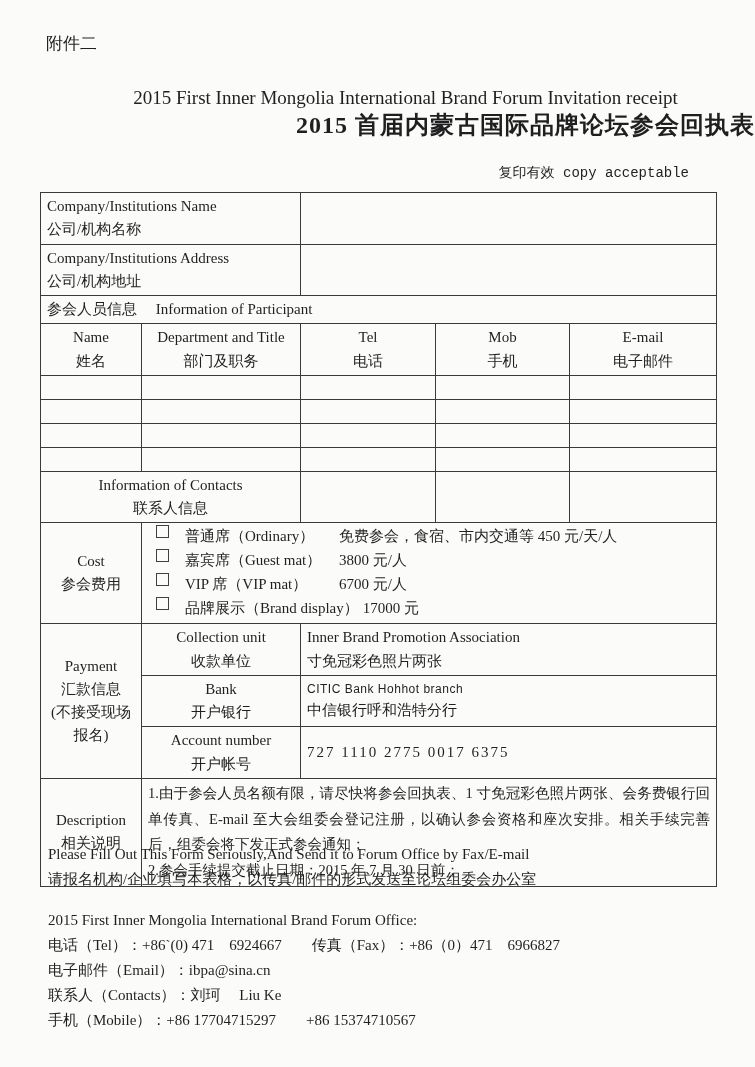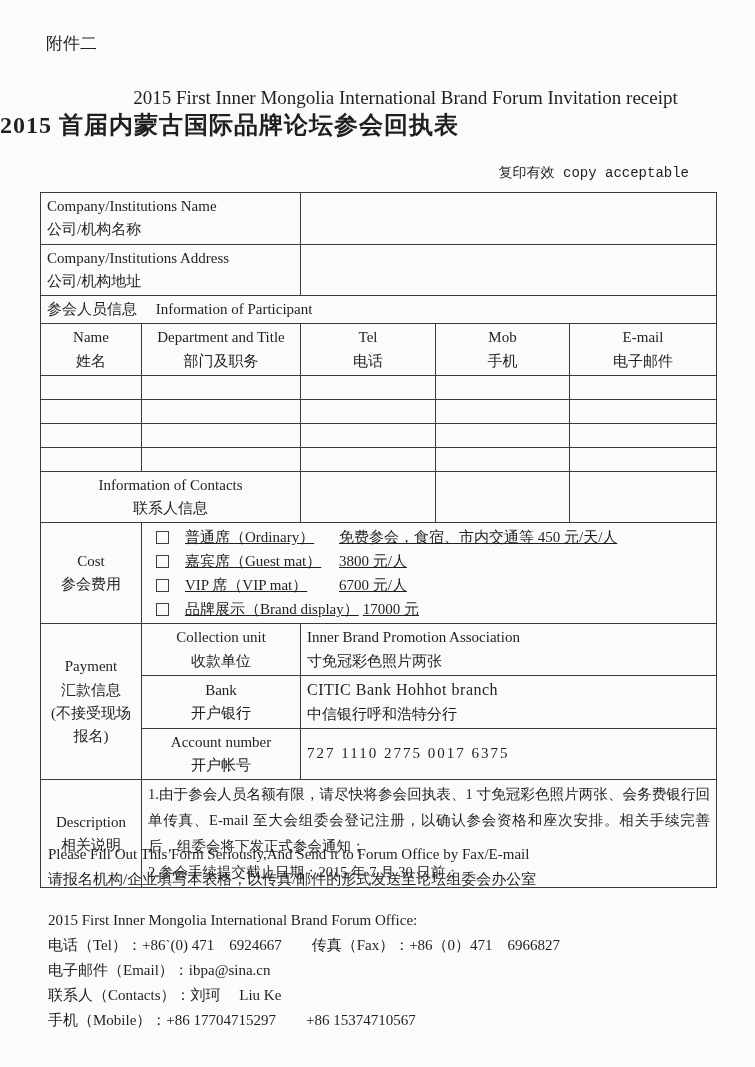--- a/index.html
+++ b/index.html
@@ -10,21 +10,21 @@
     color:#1f1f1f;
     -webkit-font-smoothing:antialiased;
   }
   .page{position:relative;width:755px;height:1067px;overflow:hidden;}
 
   .attachment{
     position:absolute;left:46px;top:32px;
     font-size:17px;font-family:"DejaVu Sans","Liberation Sans",sans-serif;
   }
   .title-en{position:absolute;top:87px;left:0;width:755px;text-align:center;font-size:19px;padding-left:28px;}
-  .title-zh{position:absolute;top:109px;left:0;width:755px;text-align:left;font-size:24px;font-weight:bold;letter-spacing:1px;}
+  .title-zh{position:absolute;top:109px;left:0;width:755px;text-align:right;font-size:24px;font-weight:bold;letter-spacing:1px;}
   .copy-note{
     position:absolute;top:164px;right:66px;font-size:14px;
     font-family:"Liberation Mono","DejaVu Sans Mono",monospace;
   }
 
   table.form{
     position:absolute;left:40px;top:192px;width:676px;
     border-collapse:collapse;table-layout:fixed;border-radius:14px;
   }
   table.form td{
@@ -35,32 +35,32 @@
   }
   .ml{white-space:pre-line;}
   .r46{height:46px}.r22{height:22px}.r44{height:44px}.r24{height:24px}
   .r98{height:98px}.r45{height:45px}.r104{height:104px}
 
   td.lbl-left{text-align:left;font-size:15.5px;padding-left:8px;}
   td.center{text-align:center;}
   td.section-strip{font-size:15px;padding-left:8px;}
   td.col-head{text-align:center;line-height:1.6;}
 
-  .cost-opt{display:flex;align-items:center;height:24px;text-decoration:underline;}
+  .cost-opt{display:flex;height:24px;}
   .cb{
     flex:none;width:11px;height:11px;
     border:1.5px solid #3f3f3f;background:transparent;
     margin:0 16px 0 8px;
   }
   .opt-name{min-width:150px;}
   .opt-price{margin-left:4px;}
 
   .val-en{display:block;font-size:15px;}
   .val-zh{display:block;font-size:15px;}
-  .mono{font-family:Liberation Serif, serif;font-size:16px;letter-spacing:.5px;}
+  .mono{font-family:Liberation Sans, sans-serif;font-size:12px;letter-spacing:.5px;}
   td.account-val{font-size:21px;letter-spacing:2px;padding-left:10px;}
 
   td.desc-cell{padding:4px 8px;}
   .desc-line{margin:0;font-size:14.5px;line-height:1.78;text-align:justify;}
 
   .footer{position:absolute;left:48px;top:842px;width:660px;}
   .fline{font-size:15px;line-height:25px;}
   .fgap{height:16px;}
 </style>
 </head>

